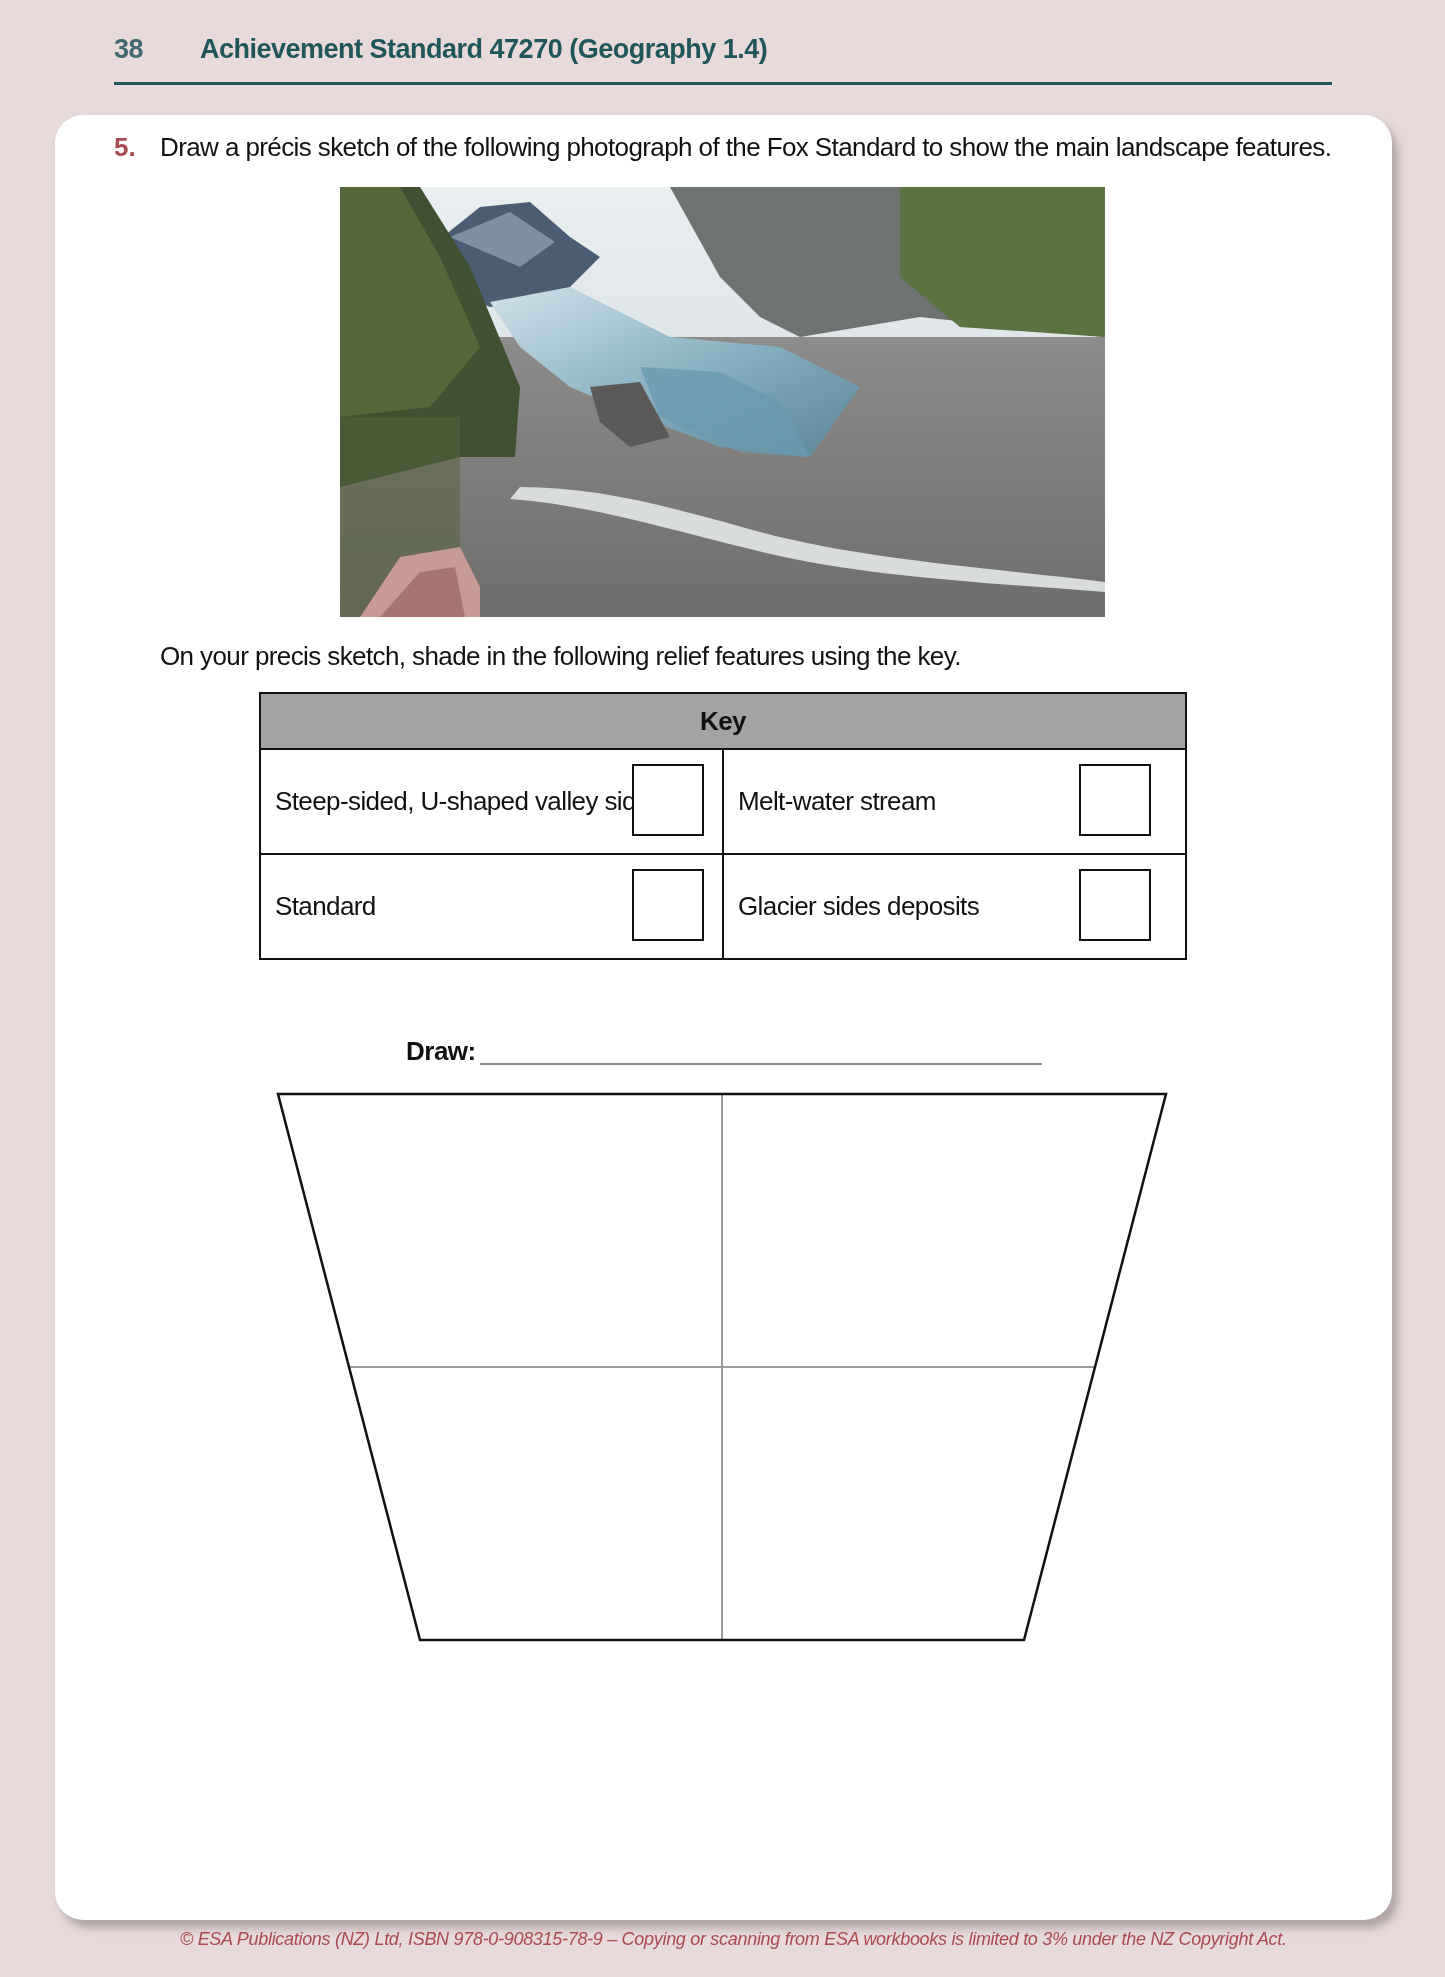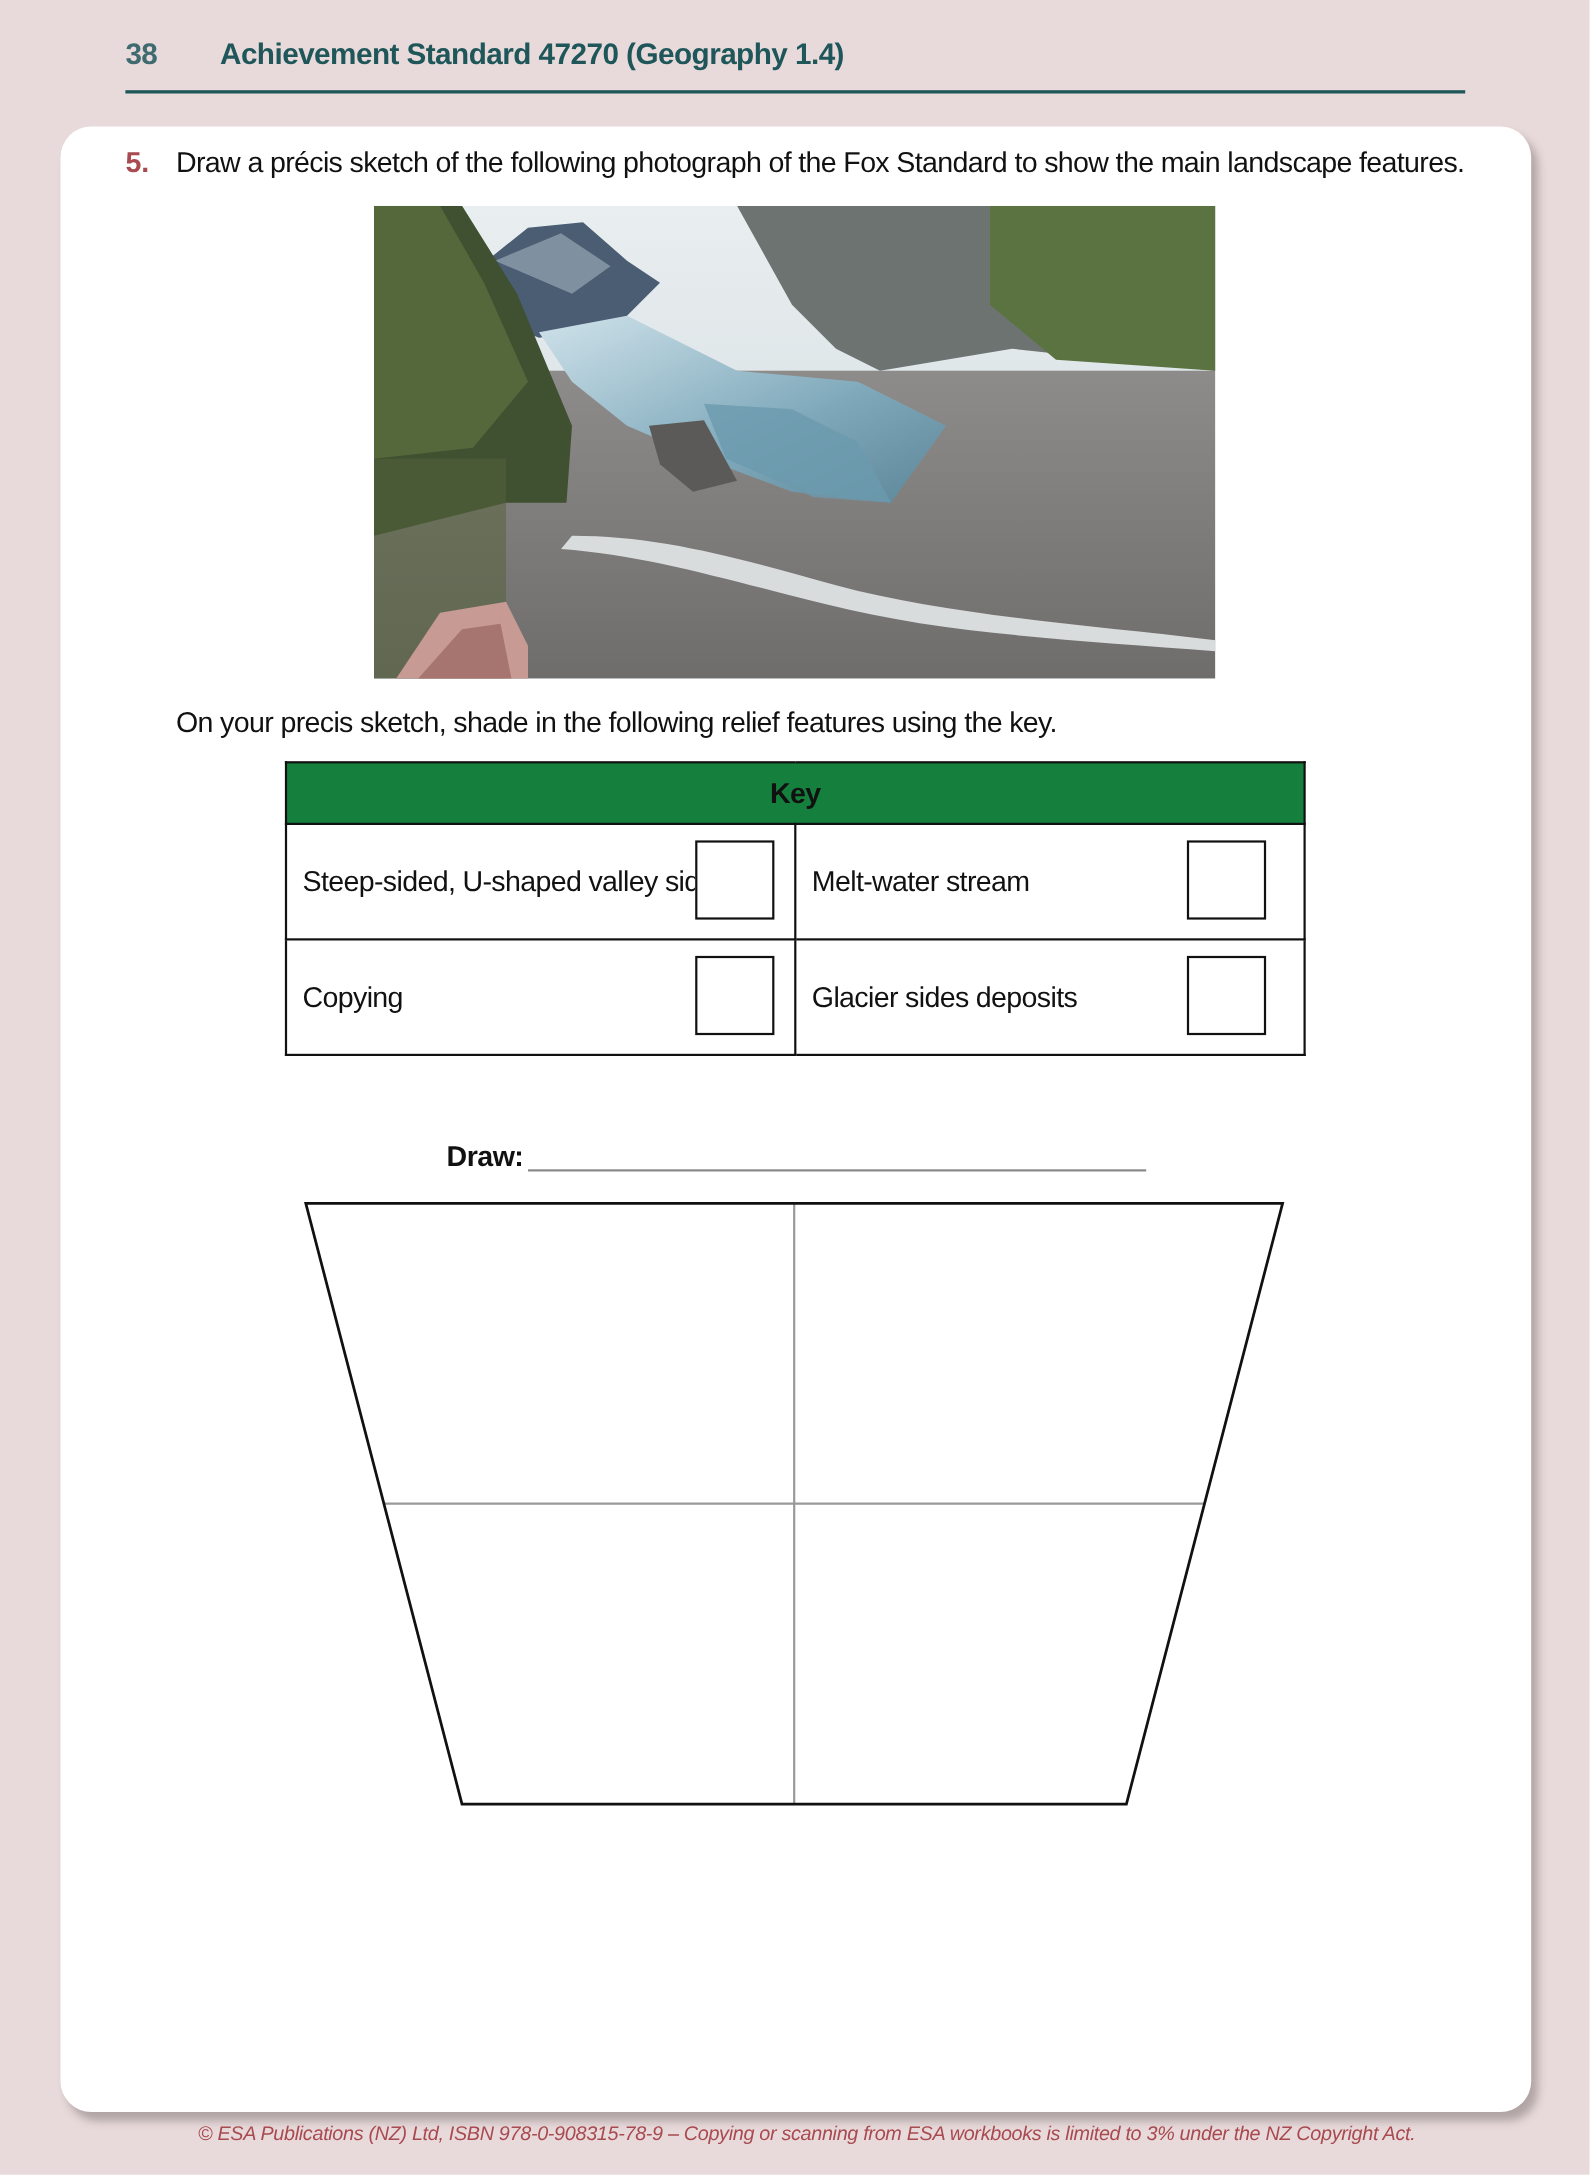--- a/index.html
+++ b/index.html
@@ -15,21 +15,21 @@
     border-radius:28px; box-shadow:6px 8px 8px rgba(110,100,100,0.45);
   }
   .q-num { position:absolute; left:114px; top:132px; font-size:26px; font-weight:bold; color:#a84a4f; }
   .q-text { position:absolute; left:160px; top:132px; font-size:26px; letter-spacing:-0.6px; }
   .photo { position:absolute; left:340px; top:187px; width:765px; height:430px; overflow:hidden; }
   .instruction { position:absolute; left:160px; top:641px; font-size:26px; letter-spacing:-0.6px; }
   table.key {
     position:absolute; left:259px; top:692px; width:928px; border-collapse:collapse;
     font-size:26px; letter-spacing:-0.6px;
   }
-  table.key th { background:#15803d; height:52px; border:2.5px solid #111; font-weight:bold; font-size:26px; }
+  table.key th { background:#a3a3a3; height:52px; border:2.5px solid #111; font-weight:bold; font-size:26px; }
   table.key td { border:2.5px solid #111; height:103px; padding:0 0 0 14px; position:relative; width:50%; }
   .swatch { position:absolute; top:14px; width:72px; height:72px; border:2.5px solid #111; box-sizing:border-box; background:#fff; }
   .sw-left { right:18px; }
   .sw-right { right:34px; }
   .title-label { position:absolute; left:406px; top:1036px; font-size:26px; font-weight:bold; letter-spacing:-0.5px; }
   .title-line { position:absolute; left:480px; top:1063px; width:562px; height:2px; background:#888; }
   svg.frame { position:absolute; left:0; top:0; }
   .footer { position:absolute; left:180px; top:1929px; font-size:18px; font-style:italic; color:#a84a4f; letter-spacing:-0.3px;text-align:right; }
 </style>
 </head>
@@ -93,21 +93,21 @@
         <span>Steep-sided, U-shaped valley sides</span>
         <div class="swatch sw-left"></div>
       </td>
       <td>
         <span>Melt-water stream</span>
         <div class="swatch sw-right"></div>
       </td>
     </tr>
     <tr>
       <td>
-        <span>Copying</span>
+        <span>Standard</span>
         <div class="swatch sw-left"></div>
       </td>
       <td>
         <span>Glacier sides deposits</span>
         <div class="swatch sw-right"></div>
       </td>
     </tr>
   </tbody>
 </table>
 

